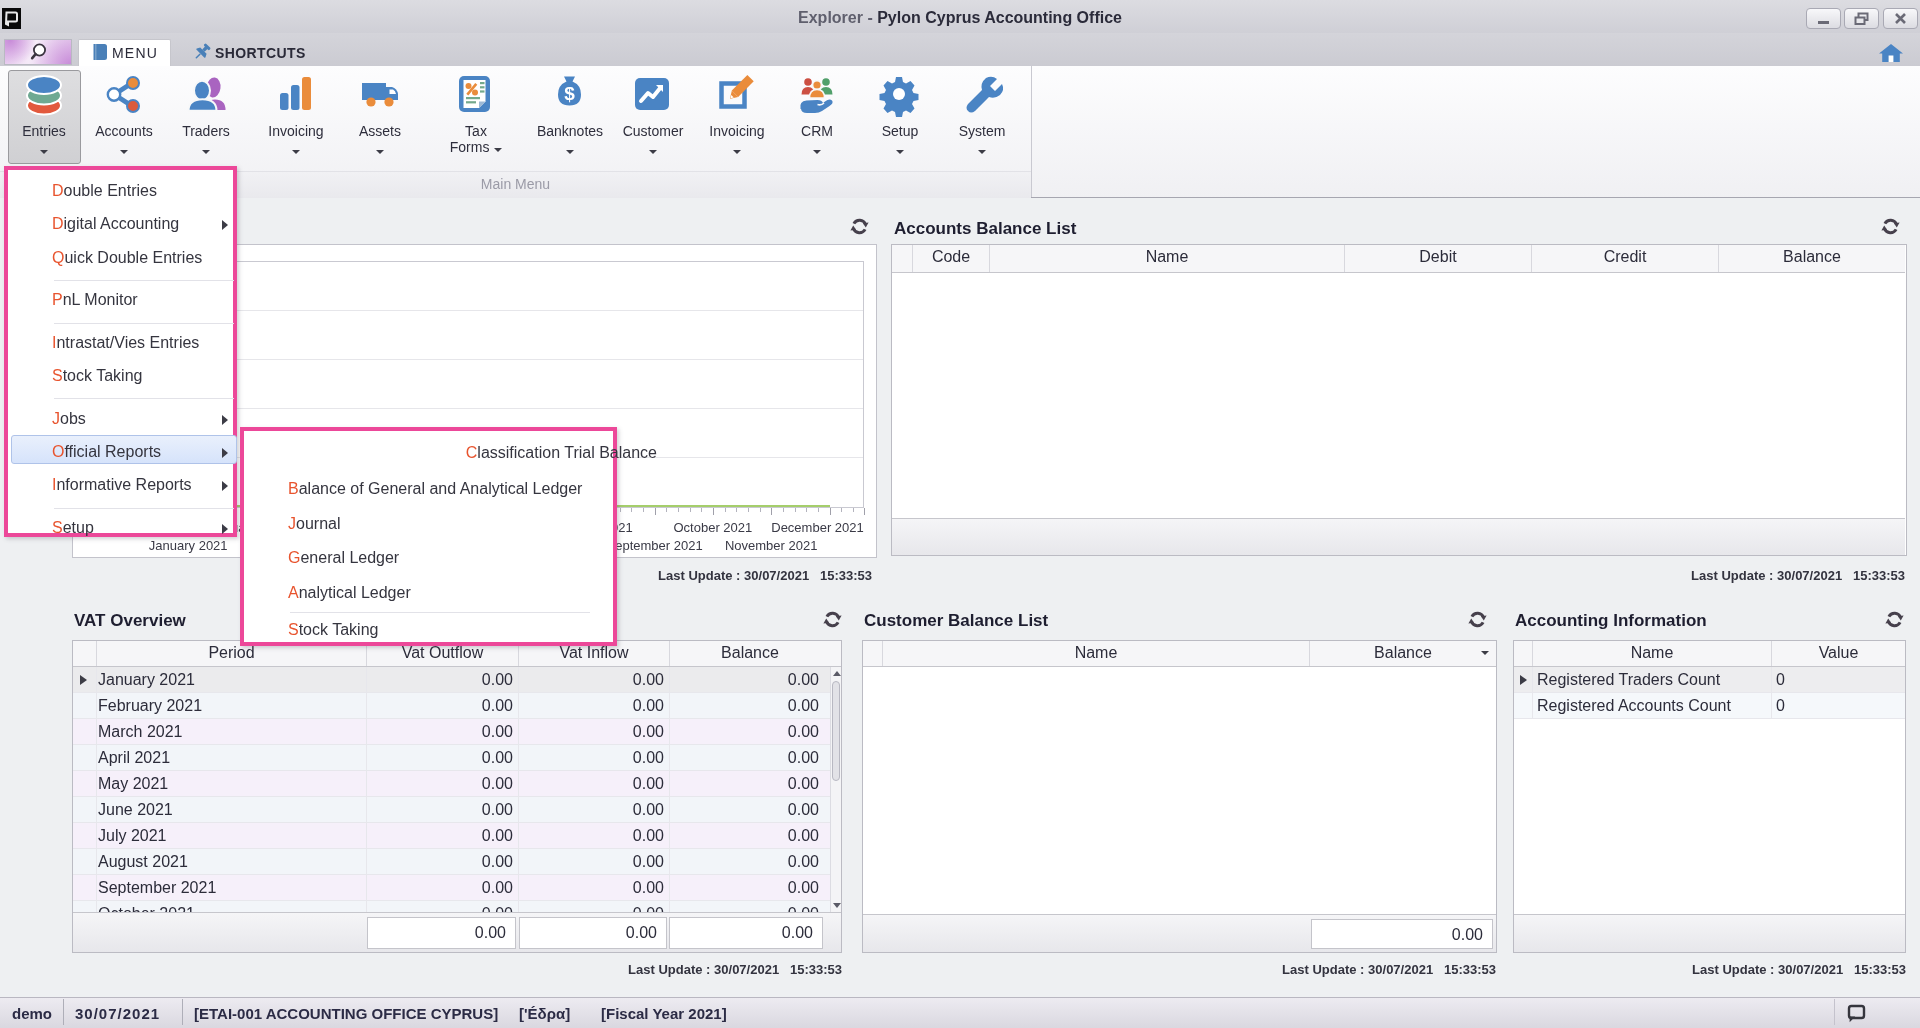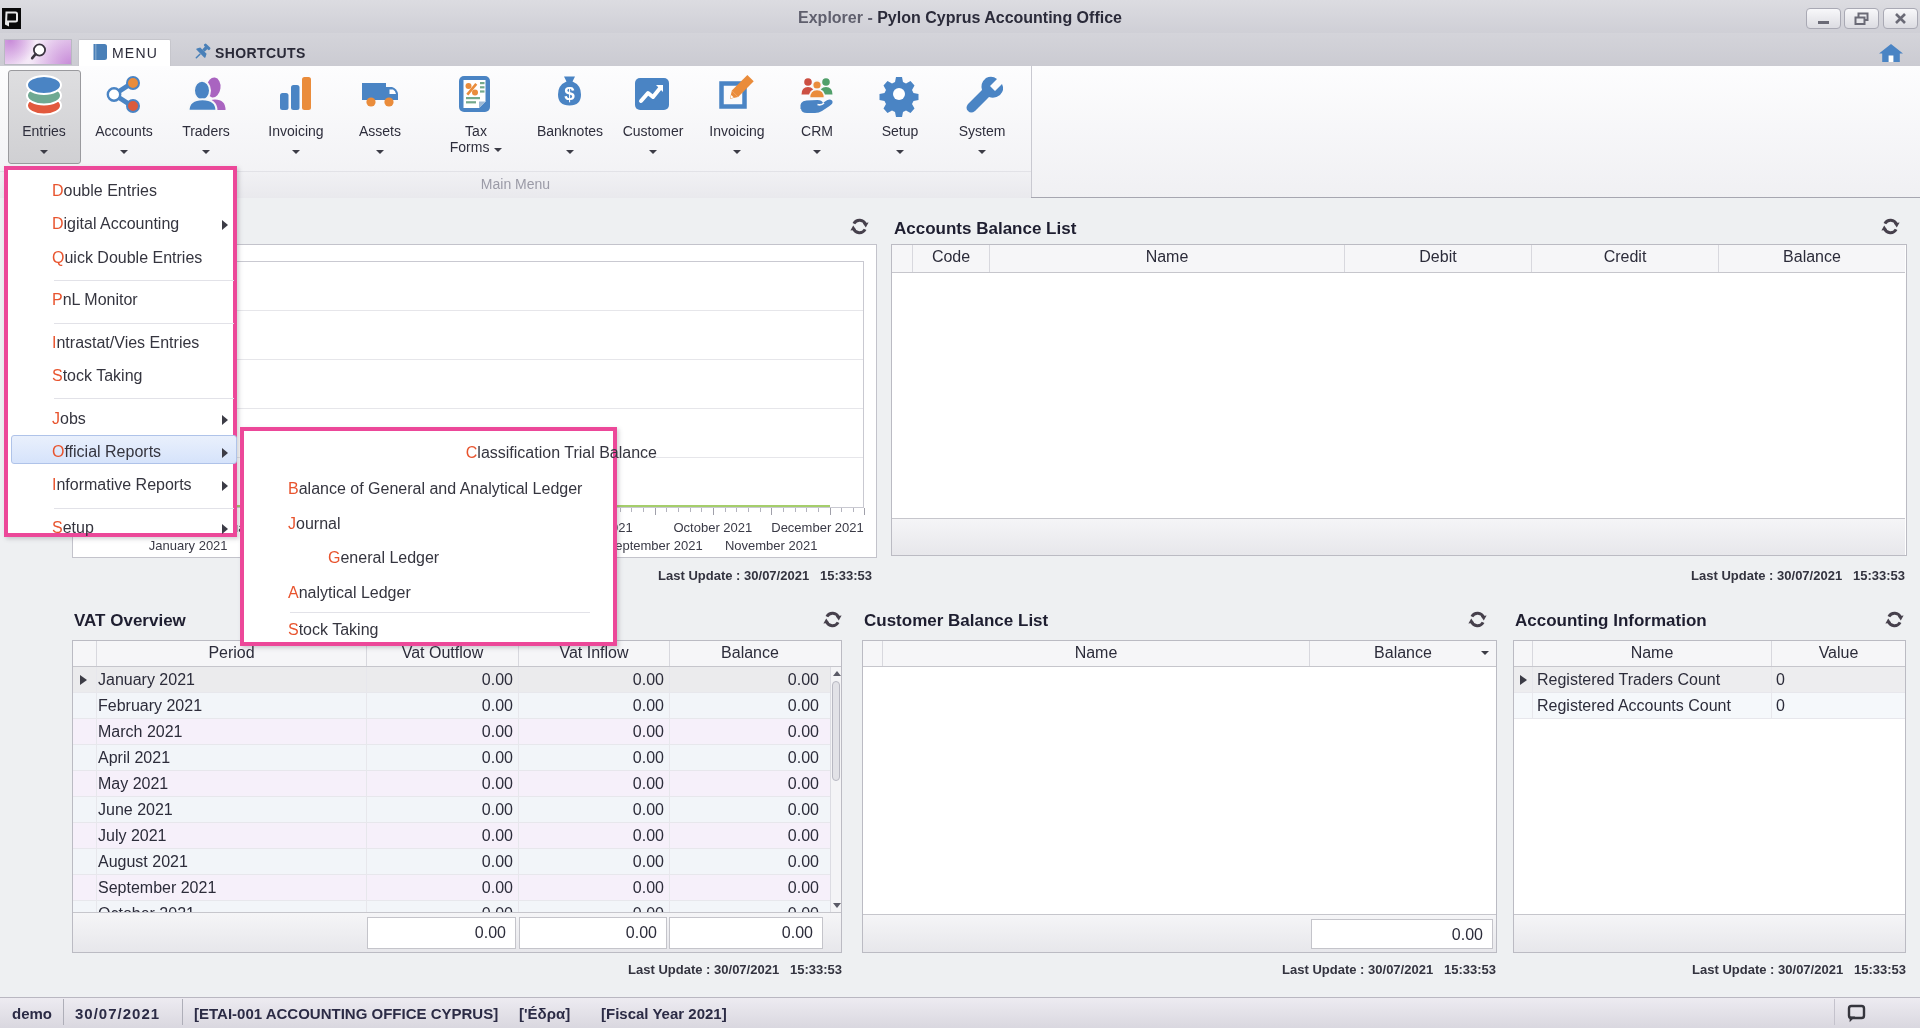--- a/index.html
+++ b/index.html
@@ -586,21 +586,21 @@
       <div class="mitem" style="top:306.3px;left:44px;"><b>I</b>nformative Reports</div>
       <div class="marrow" style="left:214px;top:311.3px;"></div>
       <div class="msep" style="left:46px;top:337.6px;width:180px;"></div>
       <div class="mitem" style="top:348.9px;left:44px;"><b>S</b>etup</div>
       <div class="marrow" style="left:214px;top:353.9px;"></div>
     </div>
 <div class="menupanel" id="submenu" style="left:240px;top:427px;width:377px;height:219px;">
       <div class="mitem" style="top:13px;left:44px;text-align:right;"><b>C</b>lassification Trial Balance</div>
       <div class="mitem" style="top:49px;left:44px;"><b>B</b>alance of General and Analytical Ledger</div>
       <div class="mitem" style="top:84px;left:44px;"><b>J</b>ournal</div>
-      <div class="mitem" style="top:118px;left:44px;margin-left:40px;"><b>G</b>eneral Ledger</div>
+      <div class="mitem" style="top:118px;left:44px;"><b>G</b>eneral Ledger</div>
       <div class="mitem" style="top:153px;left:44px;"><b>A</b>nalytical Ledger</div>
       <div class="msep" style="left:46px;top:181px;width:300px;"></div>
       <div class="mitem" style="top:190px;left:44px;"><b>S</b>tock Taking</div>
     </div>
 
 <div id="statusbar"></div>
 <div class="sbtext" style="left: 12px; top: 1005px;">demo</div>
 <div class="sbsep" style="left:63px;top:999px;"></div>
 <div class="sbtext" style="left: 75px; letter-spacing: 1px; top: 1005px;">30/07/2021</div>
 <div class="sbsep" style="left:182px;top:999px;"></div>

